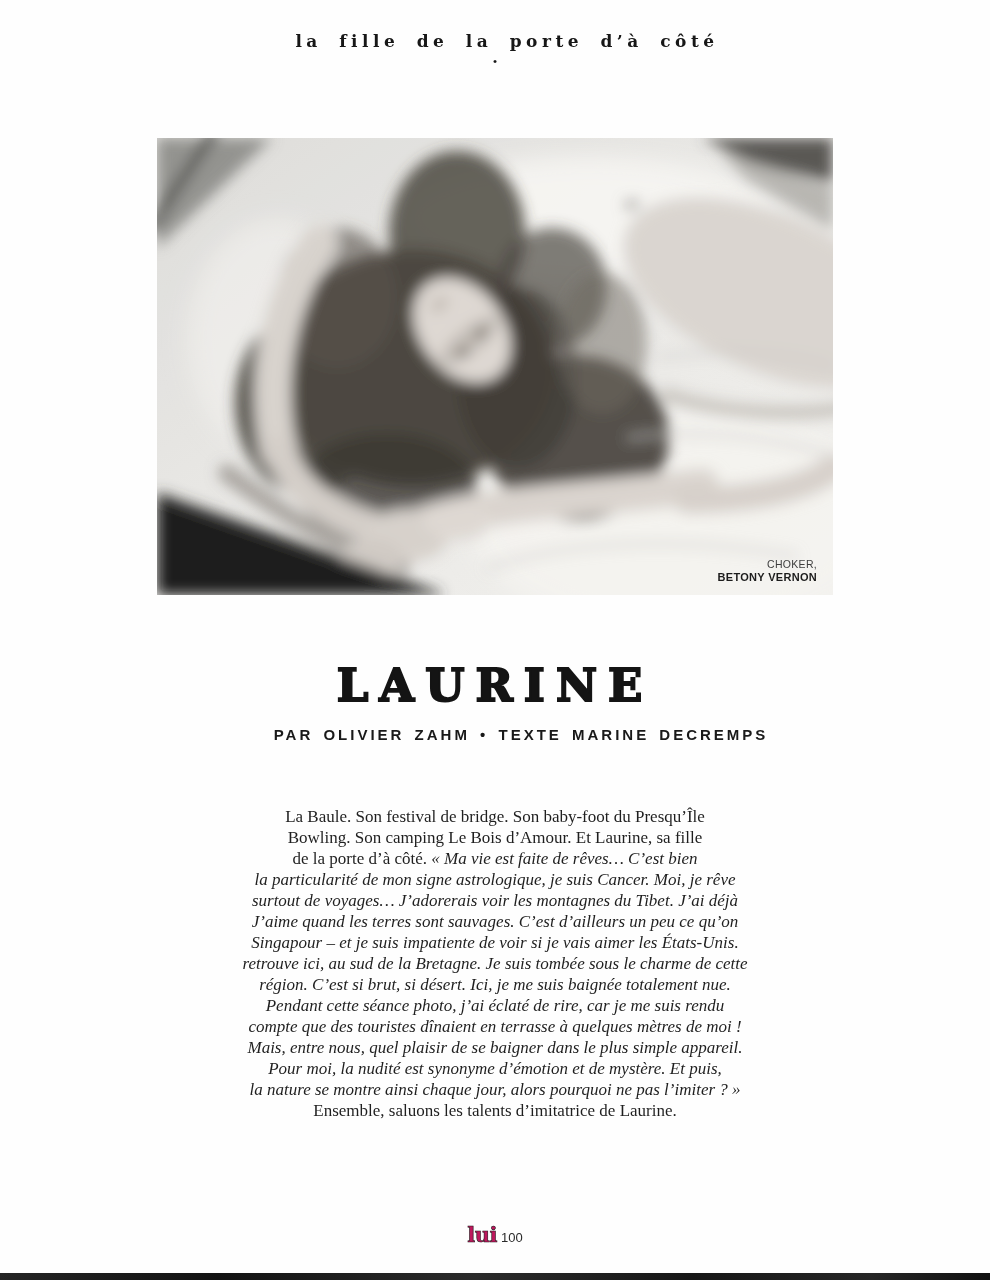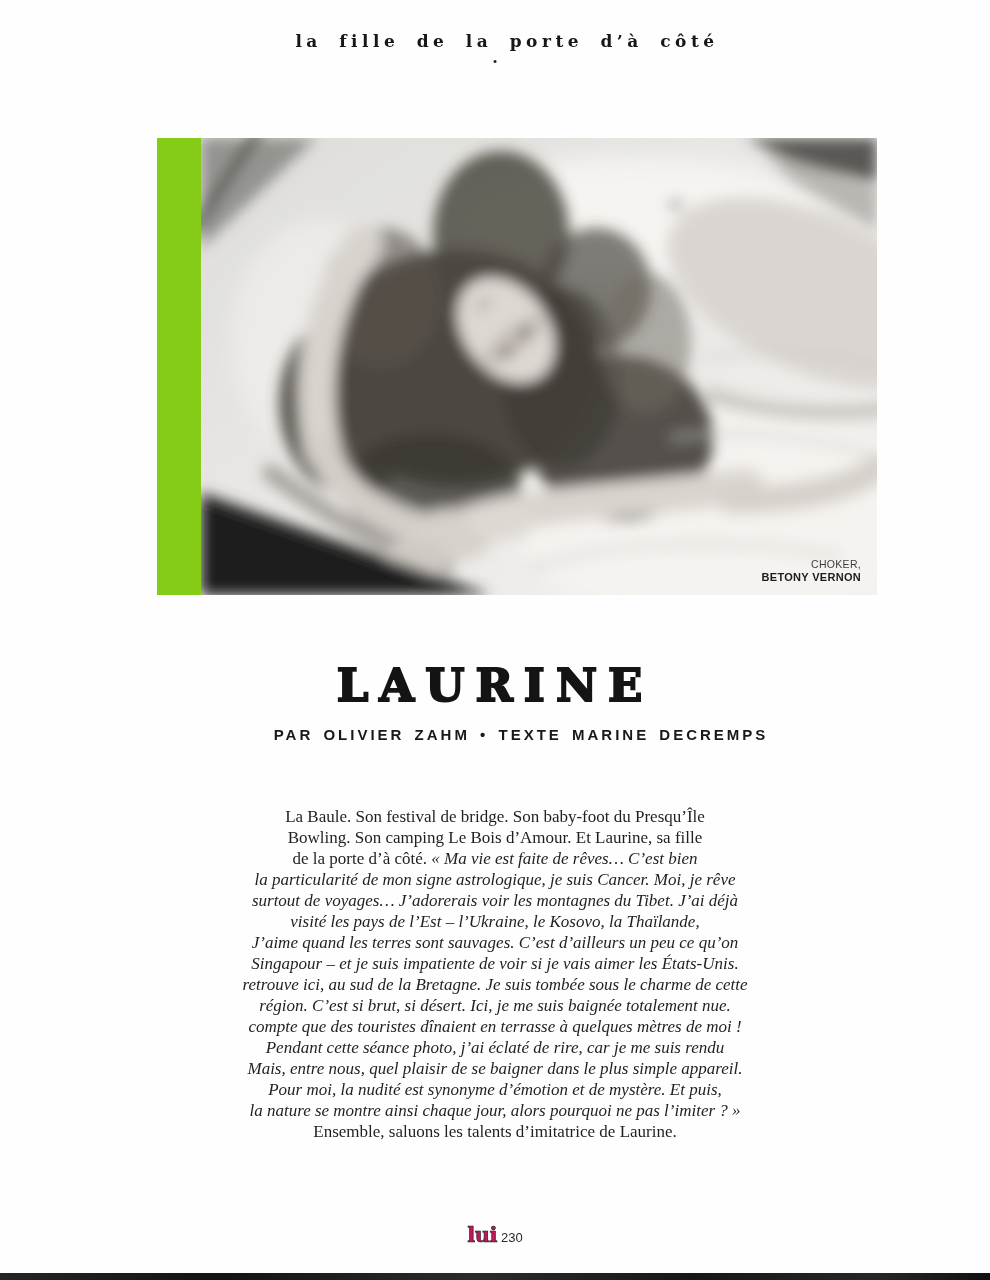--- a/index.html
+++ b/index.html
@@ -7,21 +7,21 @@
   .page{position:relative;width:990px;height:1280px;background:#fefefe;overflow:hidden;margin:0 auto;}
 
   
   .kicker{position:absolute;top:31px;left:12px;width:100%;text-align:center;
     font-family:"DejaVu Serif",serif;font-weight:bold;font-size:17px;line-height:20px;
     letter-spacing:4.5px;word-spacing:7px;color:#171717;}
   .kicker-dot{position:absolute;top:55px;left:0;width:100%;text-align:center;
     font-size:13px;color:#171717;line-height:13px;}
 
   
-  .photo{position:absolute;left:157px;top:138px;width:676px;height:457px;background:#84cc16;overflow:hidden;padding-left:44px;}
+  .photo{position:absolute;left:157px;top:138px;width:676px;height:457px;background:#f97316;overflow:hidden;}
   .photo svg{display:block;width:100%;height:100%;}
   .credit{position:absolute;right:16px;bottom:11px;text-align:right;
     font-family:"Liberation Sans",sans-serif;line-height:13px;letter-spacing:.3px;}
   .credit .c1{font-size:10.5px;color:#3d3d3d;}
   .credit .c2{font-size:11px;font-weight:bold;color:#1c1c1c;}
 
   
   .title{position:absolute;top:656px;left:0;width:100%;text-align:center;
     font-family:"DejaVu Serif",serif;font-weight:bold;font-size:45px;line-height:60px;
     letter-spacing:11px;color:#141414;-webkit-text-stroke:2px #141414;}
@@ -150,32 +150,31 @@
 
   <div class="title">LAURINE</div>
   <div class="byline">PAR OLIVIER ZAHM • TEXTE MARINE DECREMPS</div>
 
   <div class="article">
       <div class="body-line"><span>La Baule. Son festival de bridge. Son baby-foot du Presqu’Île</span></div>
       <div class="body-line"><span>Bowling. Son camping Le Bois d’Amour. Et Laurine, sa fille</span></div>
       <div class="body-line"><span>de la porte d’à côté. </span><em>« Ma vie est faite de rêves… C’est bien</em></div>
       <div class="body-line"><em>la particularité de mon signe astrologique, je suis Cancer. Moi, je rêve</em></div>
       <div class="body-line"><em>surtout de voyages… J’adorerais voir les montagnes du Tibet. J’ai déjà</em></div>
-      <div class="body-line"><em>visité les pays de l’Est – l’Ukraine, le Kosovo, la Thaïlande,</em></div>
       <div class="body-line"><em>J’aime quand les terres sont sauvages. C’est d’ailleurs un peu ce qu’on</em></div>
       <div class="body-line"><em>Singapour – et je suis impatiente de voir si je vais aimer les États-Unis.</em></div>
       <div class="body-line"><em>retrouve ici, au sud de la Bretagne. Je suis tombée sous le charme de cette</em></div>
       <div class="body-line"><em>région. C’est si brut, si désert. Ici, je me suis baignée totalement nue.</em></div>
+      <div class="body-line"><em>Pendant cette séance photo, j’ai éclaté de rire, car je me suis rendu</em></div>
       <div class="body-line"><em>compte que des touristes dînaient en terrasse à quelques mètres de moi !</em></div>
-      <div class="body-line"><em>Pendant cette séance photo, j’ai éclaté de rire, car je me suis rendu</em></div>
       <div class="body-line"><em>Mais, entre nous, quel plaisir de se baigner dans le plus simple appareil.</em></div>
       <div class="body-line"><em>Pour moi, la nudité est synonyme d’émotion et de mystère. Et puis,</em></div>
       <div class="body-line"><em>la nature se montre ainsi chaque jour, alors pourquoi ne pas l’imiter ? »</em></div>
       <div class="body-line"><span>Ensemble, saluons les talents d’imitatrice de Laurine.</span></div>
     </div>
 
   <div class="footer">
     <span class="logo">lui</span>
-    <span class="pnum">230</span>
+    <span class="pnum">100</span>
   </div>
 
   <div class="bottom-bar"></div>
 </div>
 
 </body></html>

